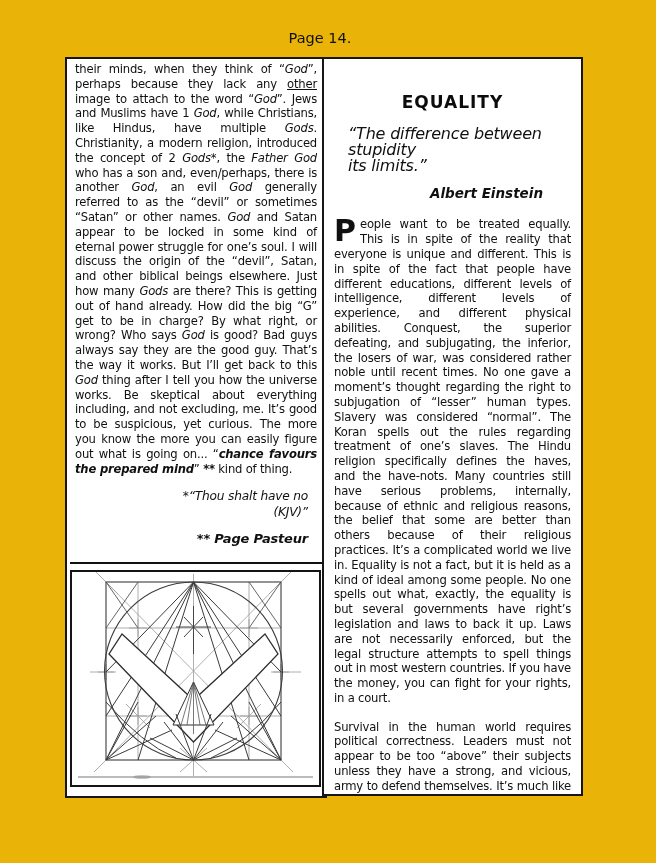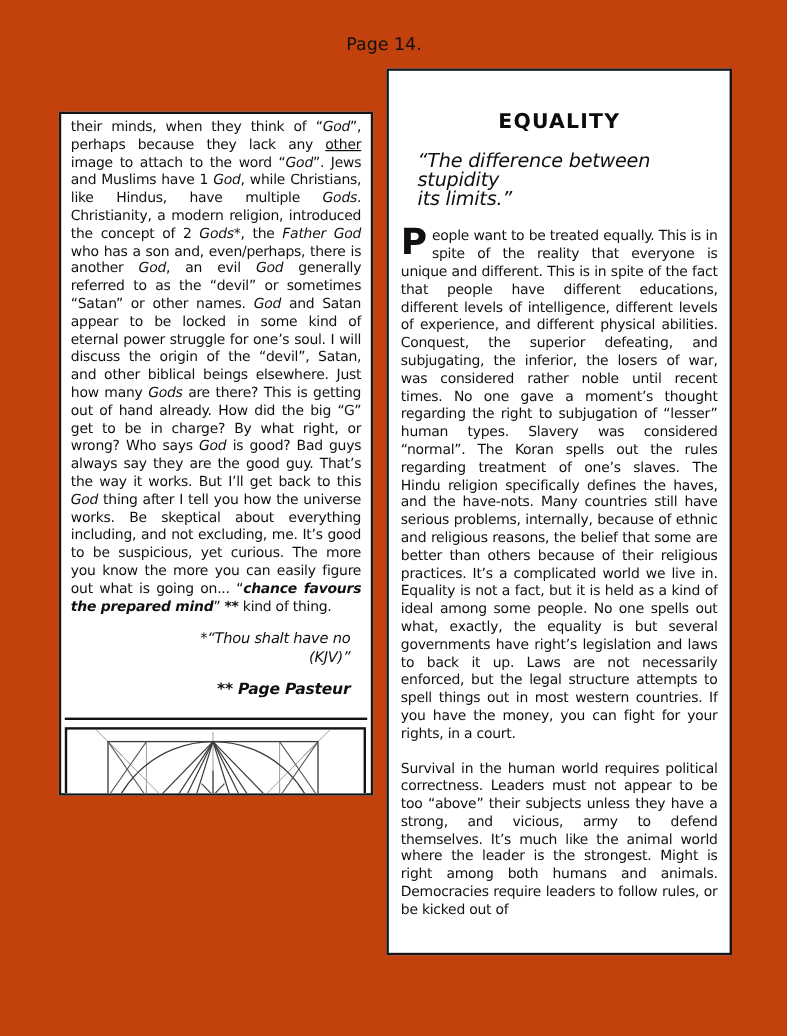--- a/index.html
+++ b/index.html
@@ -1,36 +1,36 @@
 <!DOCTYPE html>
 <html lang="en"><head>
 <meta charset="utf-8">
 <style>
   html,body{margin:0;padding:0;background:#e8e8e8;}
   .page{
     position:relative;
     width:656px;height:863px;
-    background:#c2410c;
+    background:#eab308;
     font-family:"DejaVu Sans","Liberation Sans",sans-serif;
     color:#101010;
     overflow:hidden;
   }
   *{box-sizing:border-box;}
   .page-header{
     position:absolute;top:30px;left:0;width:640px;
     text-align:center;font-size:14.5px;color:#111;
   }
   .col{
     position:absolute;top:57px;
     border:2px solid #161616;
     background:#fff;
     overflow:hidden;
   }
-  .col.left{left:49px;width:262px;height:570px;margin-top:36px;}
-  .col.right{left:322px;width:288px;height:739px;}
+  .col.left{left:65px;width:262px;height:741px;}
+  .col.right{left:322px;width:261px;height:739px;}
 
   .left-text{padding:3px 8px 0 8px;}
   .body{
     margin:0;
     font-size:11.6px;line-height:14.8px;
     letter-spacing:-0.2px;
     text-align:justify;
   }
   .b{font-weight:bold;}
   .i{font-style:italic;text-align:right;}
@@ -216,20 +216,21 @@
     </div>
   </div>
 
   <div class="col right">
     <h1>EQUALITY</h1>
     <div class="right-inner">
       <div class="quote">
         <div>“The difference between stupidity</div>
         <div>its limits.”</div>
       </div>
+      <div class="attr">Albert Einstein</div>
 
       <p class="body p1"><span class="dropcap">P</span><span>eople want to be treated equally. This is in spite of the reality that everyone is unique and different. This is in spite of the fact that people have different educations, different levels of intelligence, different levels of experience, and different physical abilities. Conquest, the superior defeating, and subjugating, the inferior, the losers of war, was considered rather noble until recent times. No one gave a moment’s thought regarding the right to subjugation of “lesser” human types. Slavery was considered “normal”. The Koran spells out the rules regarding treatment of one’s slaves. The Hindu religion specifically defines the haves, and the have-nots. Many countries still have serious problems, internally, because of ethnic and religious reasons, the belief that some are better than others because of their religious practices. It’s a complicated world we live in. Equality is not a fact, but it is held as a kind of ideal among some people. No one spells out what, exactly, the equality is but several governments have right’s legislation and laws to back it up. Laws are not necessarily enforced, but the legal structure attempts to spell things out in most western countries. If you have the money, you can fight for your rights, in a court.</span></p>
 
       <p class="body p2">Survival in the human world requires political correctness. Leaders must not appear to be too “above” their subjects unless they have a strong, and vicious, army to defend themselves. It’s much like the animal world where the leader is the strongest. Might is right among both humans and animals. Democracies require leaders to follow rules, or be kicked out of</p>
     </div>
   </div>
 
 </div>
 
 </body></html>

